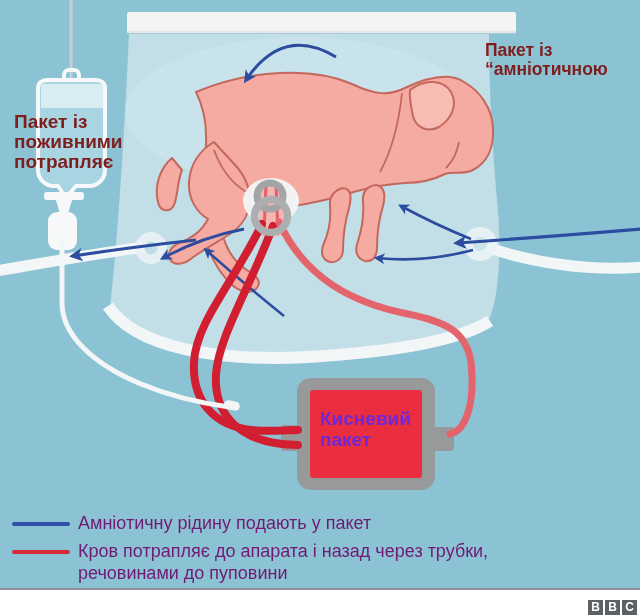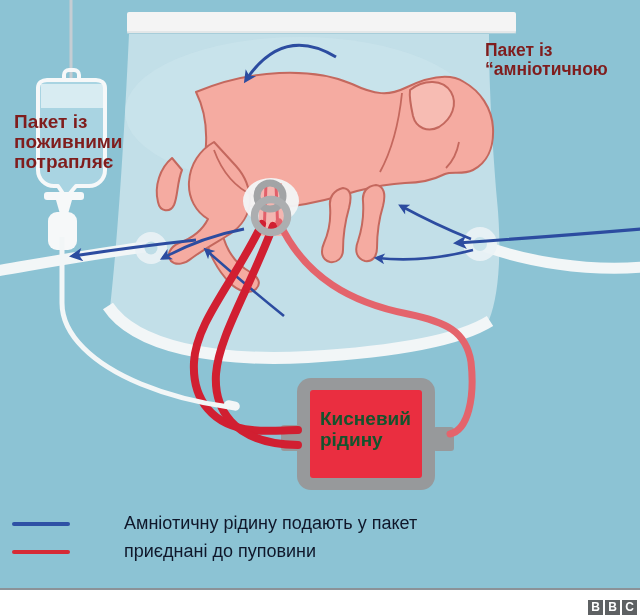--- a/index.html
+++ b/index.html
@@ -2,25 +2,25 @@
 <html><head>
 <meta charset="utf-8">
 <style>
   html,body{margin:0;padding:0;background:#ffffff;}
   .stage{position:relative;width:640px;height:615px;overflow:hidden;
          font-family:"Liberation Sans",sans-serif;background:#8CC3D4;}
   .stage svg{position:absolute;left:0;top:0;}
   .lbl{position:absolute;font-weight:bold;color:#7f1d1d;white-space:nowrap;}
   .lbl-nutrient{left:14px;top:112px;font-size:19px;line-height:20px;}
   .lbl-amniotic{left:485px;top:41px;font-size:17.5px;line-height:18.5px;}
-  .lbl-device{left:320px;top:408px;font-size:19px;line-height:21px;color:#14532d;}
+  .lbl-device{left:320px;top:408px;font-size:19px;line-height:21px;color:#6d28d9;}
   .legend-swatch{position:absolute;left:12px;width:58px;height:4px;border-radius:2px;}
   .legend-swatch-blue{top:522px;background:#2F51A5;}
   .legend-swatch-red{top:550px;background:#D62B36;}
-  .legend-text{position:absolute;left:78px;font-size:18px;line-height:22px;color:#0f172a;white-space:nowrap;margin-left:46px;}
+  .legend-text{position:absolute;left:78px;font-size:18px;line-height:22px;color:#701a75;white-space:nowrap;}
   .legend-text-1{top:512px;}
   .legend-text-2{top:540px;}
   .divider{position:absolute;left:0;top:588px;width:640px;height:2px;background:#8B9298;}
   .footer-strip{position:absolute;left:0;top:590px;width:640px;height:25px;background:#ffffff;}
   .bbc-sq{position:absolute;top:600px;width:15px;height:15px;background:#5E6163;color:#ffffff;
           font-weight:bold;font-size:12px;line-height:15px;text-align:center;}
   .bbc-1{left:588px;} .bbc-2{left:605px;} .bbc-3{left:622px;}
 </style>
 </head>
 <body>
@@ -124,29 +124,30 @@
     <div>потрапляє</div>
   </div>
 
   <div class="lbl lbl-amniotic">
     <div>Пакет із</div>
     <div>“амніотичною</div>
   </div>
 
   <div class="lbl lbl-device">
     <div>Кисневий</div>
-    <div>рідину</div>
+    <div>пакет</div>
   </div>
 
   <div>
     <div class="legend-swatch legend-swatch-blue"></div>
     <div class="legend-text legend-text-1">Амніотичну рідину подають у пакет</div>
     <div class="legend-swatch legend-swatch-red"></div>
     <div class="legend-text legend-text-2">
-      <div>приєднані до пуповини</div>
+      <div>Кров потрапляє до апарата і назад через трубки,</div>
+      <div>речовинами до пуповини</div>
     </div>
   </div>
 
   <div class="divider"></div>
   <div class="footer-strip"></div>
   <div>
     <div class="bbc-sq bbc-1">B</div>
     <div class="bbc-sq bbc-2">B</div>
     <div class="bbc-sq bbc-3">C</div>
   </div>

